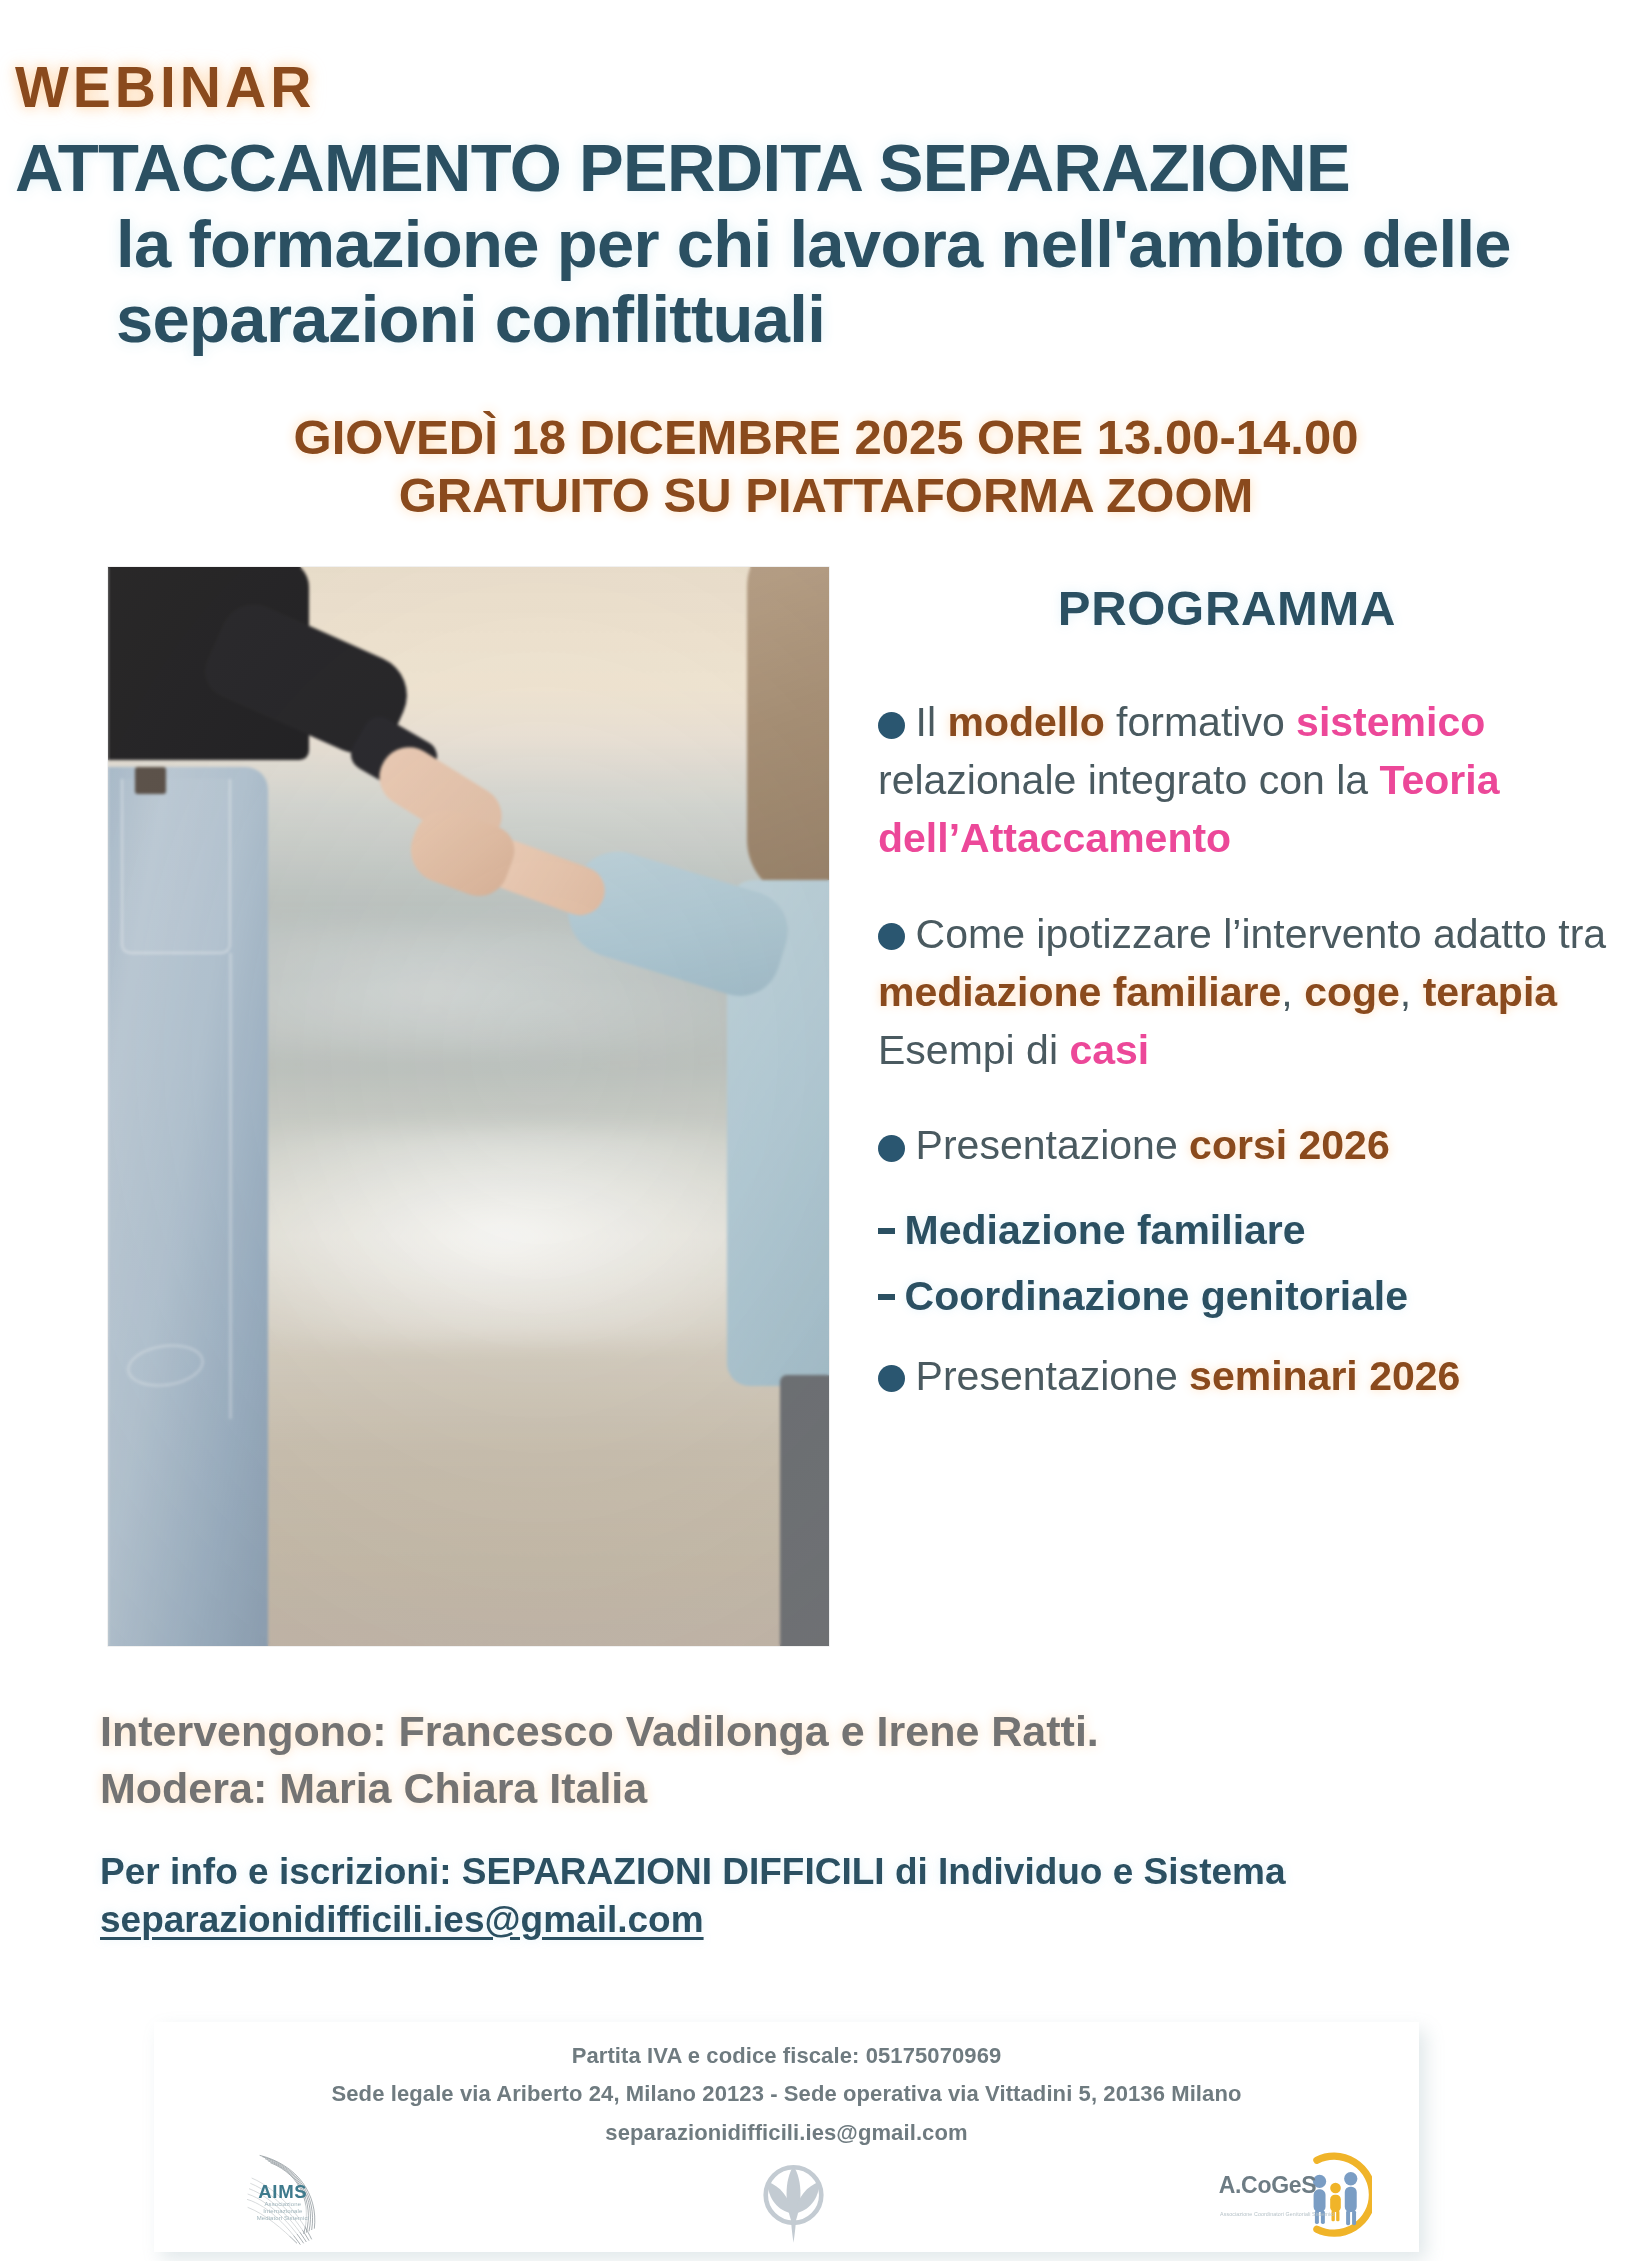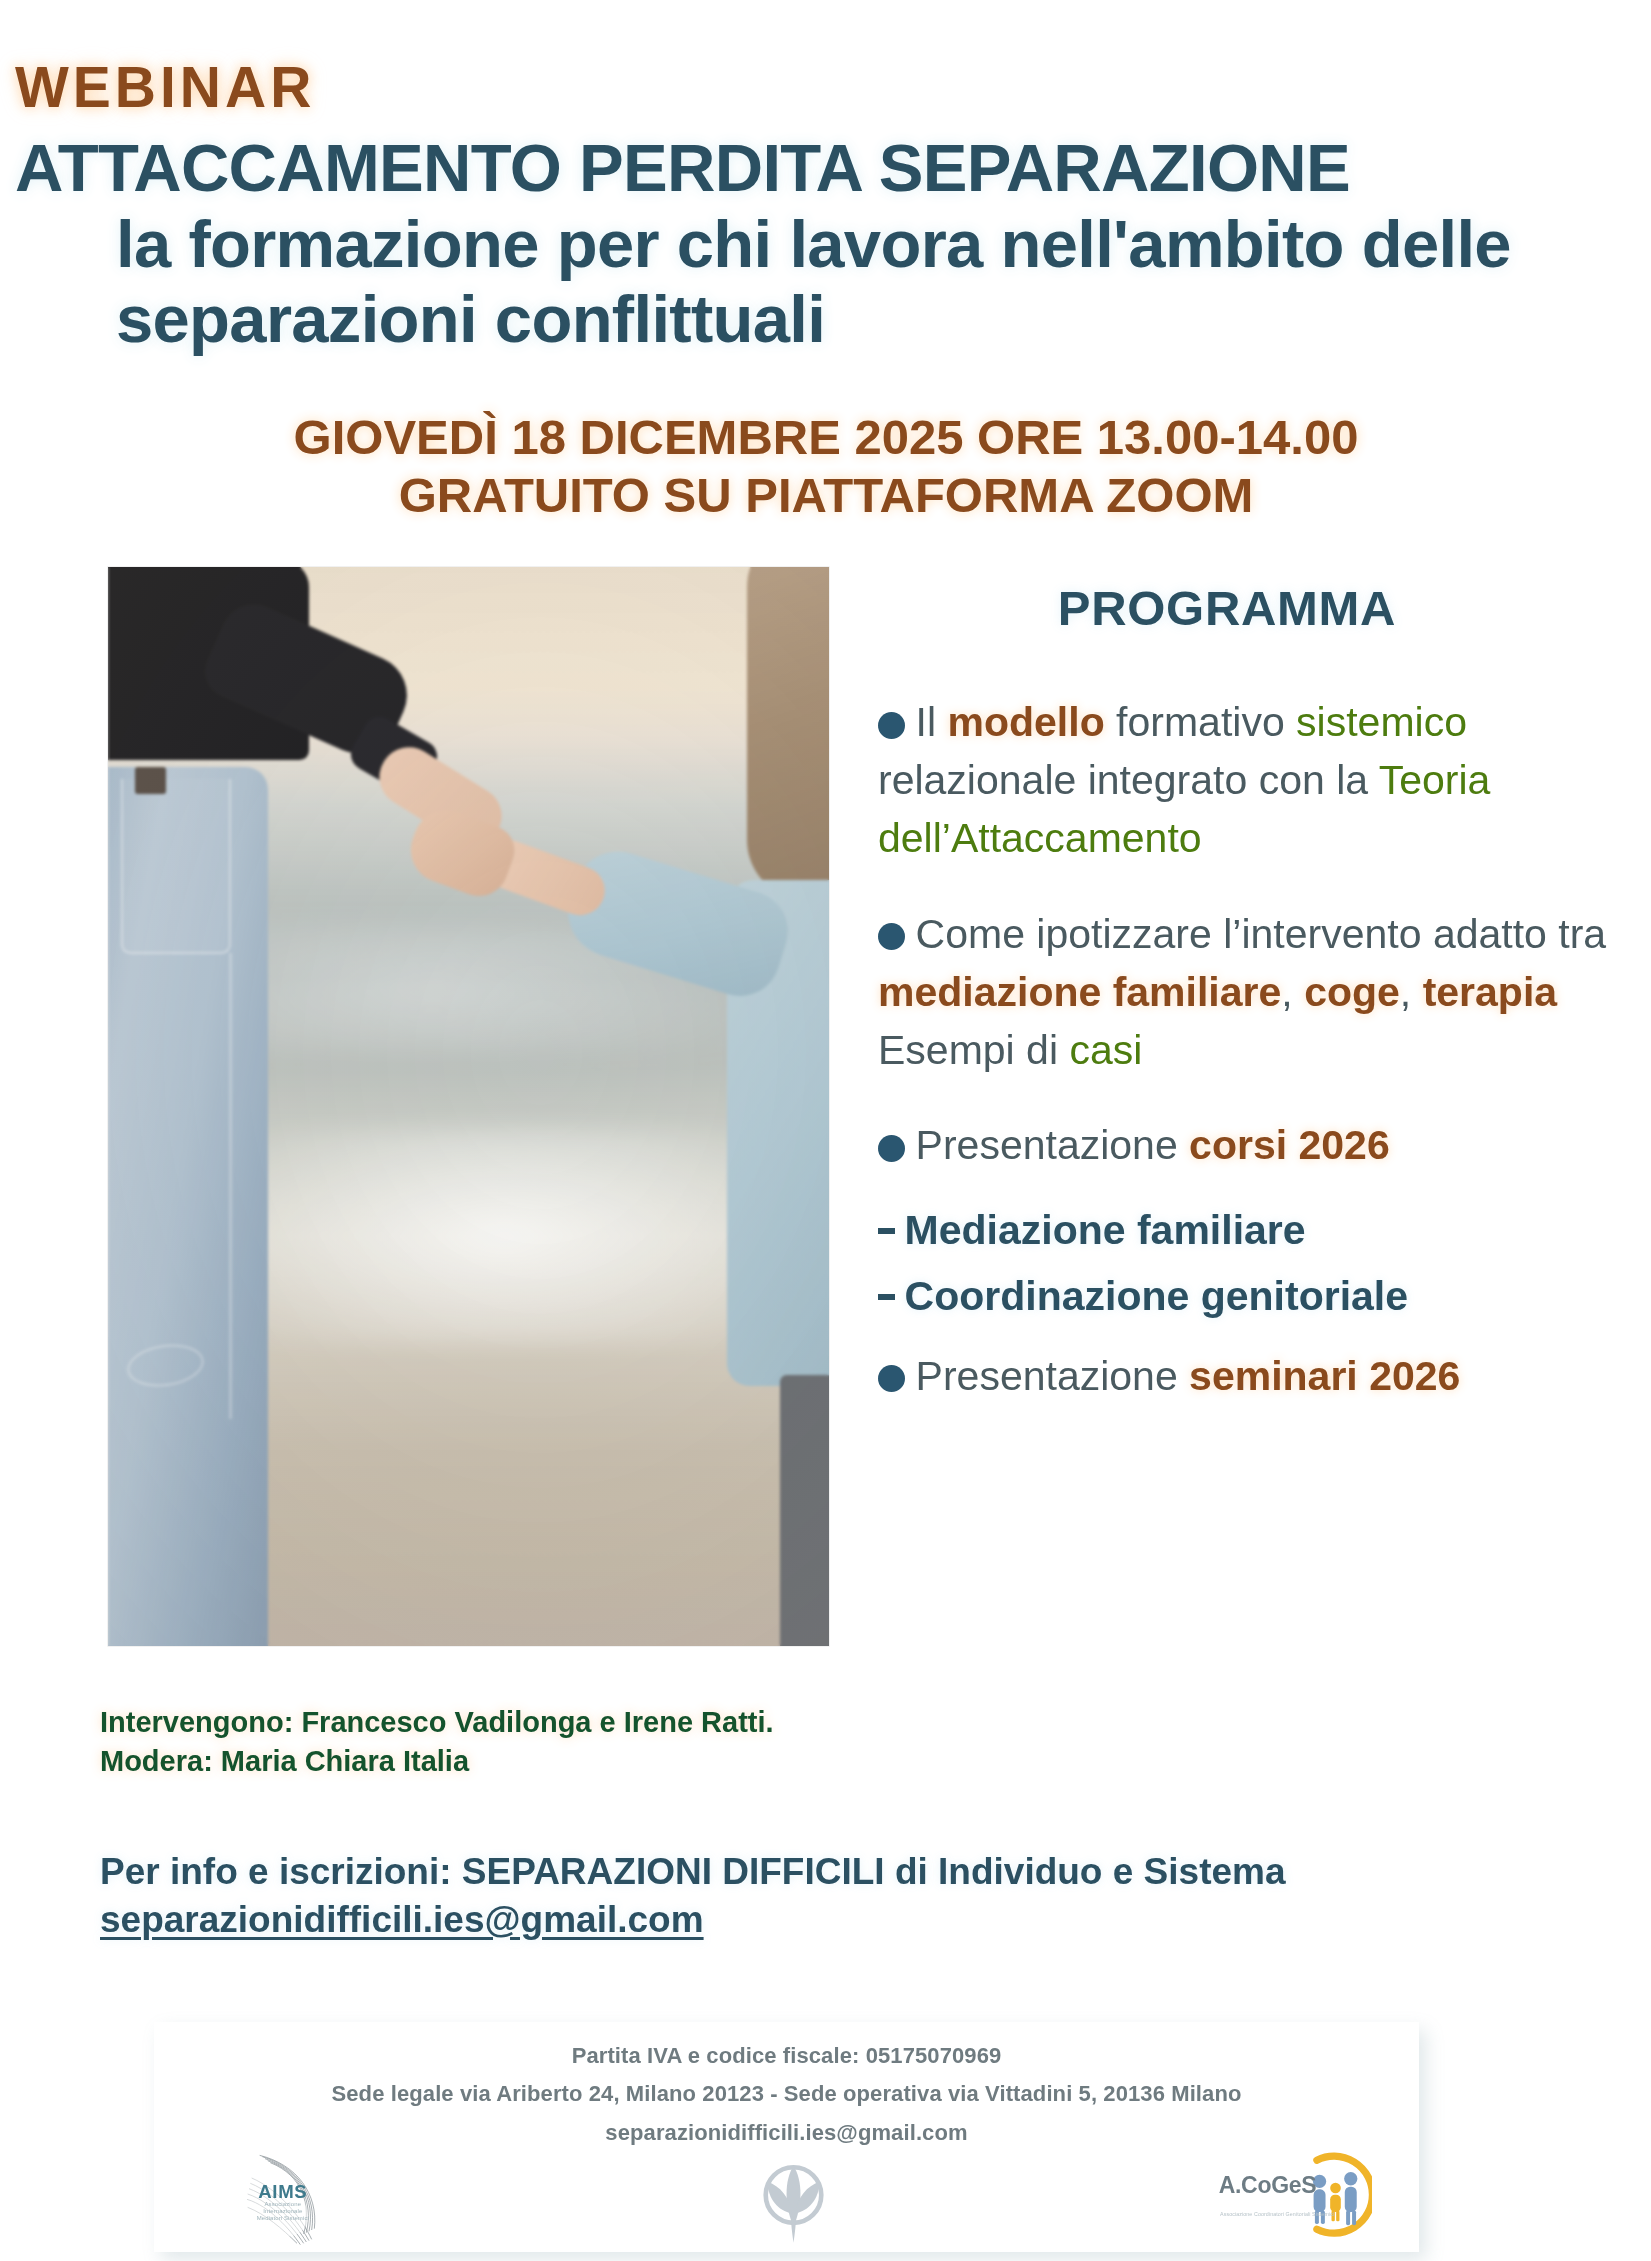--- a/index.html
+++ b/index.html
@@ -328,41 +328,41 @@
     margin-right: 10.6px;
   }
   .dash {
     display: inline-block;
     width: 17.3px;
     height: 6.7px;
     background: #2b5062;
     vertical-align: 9.3px;
     margin-right: 9.3px;
   }
-  b.teal  { color: #4d7c0f; font-weight: normal; }
+  b.teal  { color: #ec4899; font-weight: bold; }
   b.brown { color: #8a4a1d; font-weight: bold; text-shadow: 0 0 9.3px rgba(255,222,186,.9); }
   .subline {
     font-size: 41px;
     font-weight: bold;
     color: #2b5062;
     line-height: 1.32;
     text-shadow: 0 0 8px rgba(226,242,248,.9);
   }
 
   
   .speakers {
     position: absolute;
     left: 100px;
     top: 1703px;
     width: 1497px;
   }
   .speakers-line {
-    font-size: 29px;
-    font-weight: bold;
-    color: #14532d;
+    font-size: 43px;
+    font-weight: bold;
+    color: #737373;
     line-height: 1.33;
     text-shadow: 0 0 10.6px rgba(255,222,186,.9);
   }
   .contact {
     position: absolute;
     left: 100px;
     top: 1846px;
     width: 1497px;
   }
   .contact-line {

